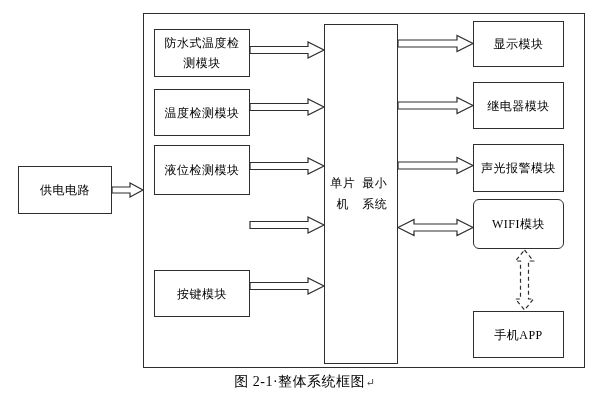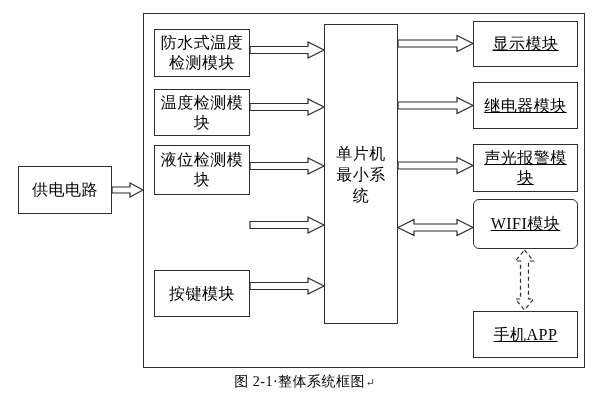--- a/index.html
+++ b/index.html
@@ -8,38 +8,38 @@
     font-family:"Liberation Serif","DejaVu Serif",serif;color:#000;
   }
   .connectors{position:absolute;left:0;top:0;width:602px;height:405px;}
   .boundary{
     position:absolute;left:143px;top:13px;width:440px;height:353px;
     border:1px solid #2e2e2e;background:transparent;
   }
   .box{
     position:absolute;border:1.5px solid #2e2e2e;background:#ffffff;
     display:flex;align-items:center;justify-content:center;text-align:center;
-    font-size:16px;letter-spacing:0.5px;line-height:20px;box-sizing:border-box;
+    font-size:12px;letter-spacing:0.5px;line-height:20px;box-sizing:border-box;
     padding:2px 4px;
   }
   .box .wrap{display:block;}
   
   .pwr{left:18px;top:166px;width:94px;height:48px;}
   
   .lbox{left:154px;width:96px;}
   .l1{top:29px;height:48px;}
   .l2{top:89px;height:47px;}
   .l3{top:145px;height:50px;}
   .l4{top:207px;height:48px;}
   .l5{top:270px;height:47px;}
   
-  .mcu{left:324px;top:24px;width:74px;height:300px;flex-direction:column;padding:4px;}
+  .mcu{left:324px;top:24px;width:74px;height:340px;flex-direction:row;padding:4px;}
   .mcu span{display:block;line-height:21px;}
   
-  .rbox{left:473px;width:105px;text-decoration:underline;}
+  .rbox{left:473px;width:91px;}
   .r1{top:21px;height:46px;}
   .r2{top:82px;height:47px;}
   .r3{top:144px;height:48px;align-items:center;}
   .r4{top:199px;height:50px;border-radius:6px;}
   .r5{top:311px;height:47px;}
   .caption{
     position:absolute;left:4px;top:373px;width:602px;text-align:center;
     font-size:14px;letter-spacing:0.5px;
   }
   .pmark{font-size:11px;color:#3a3a3a;margin-left:1px;}

